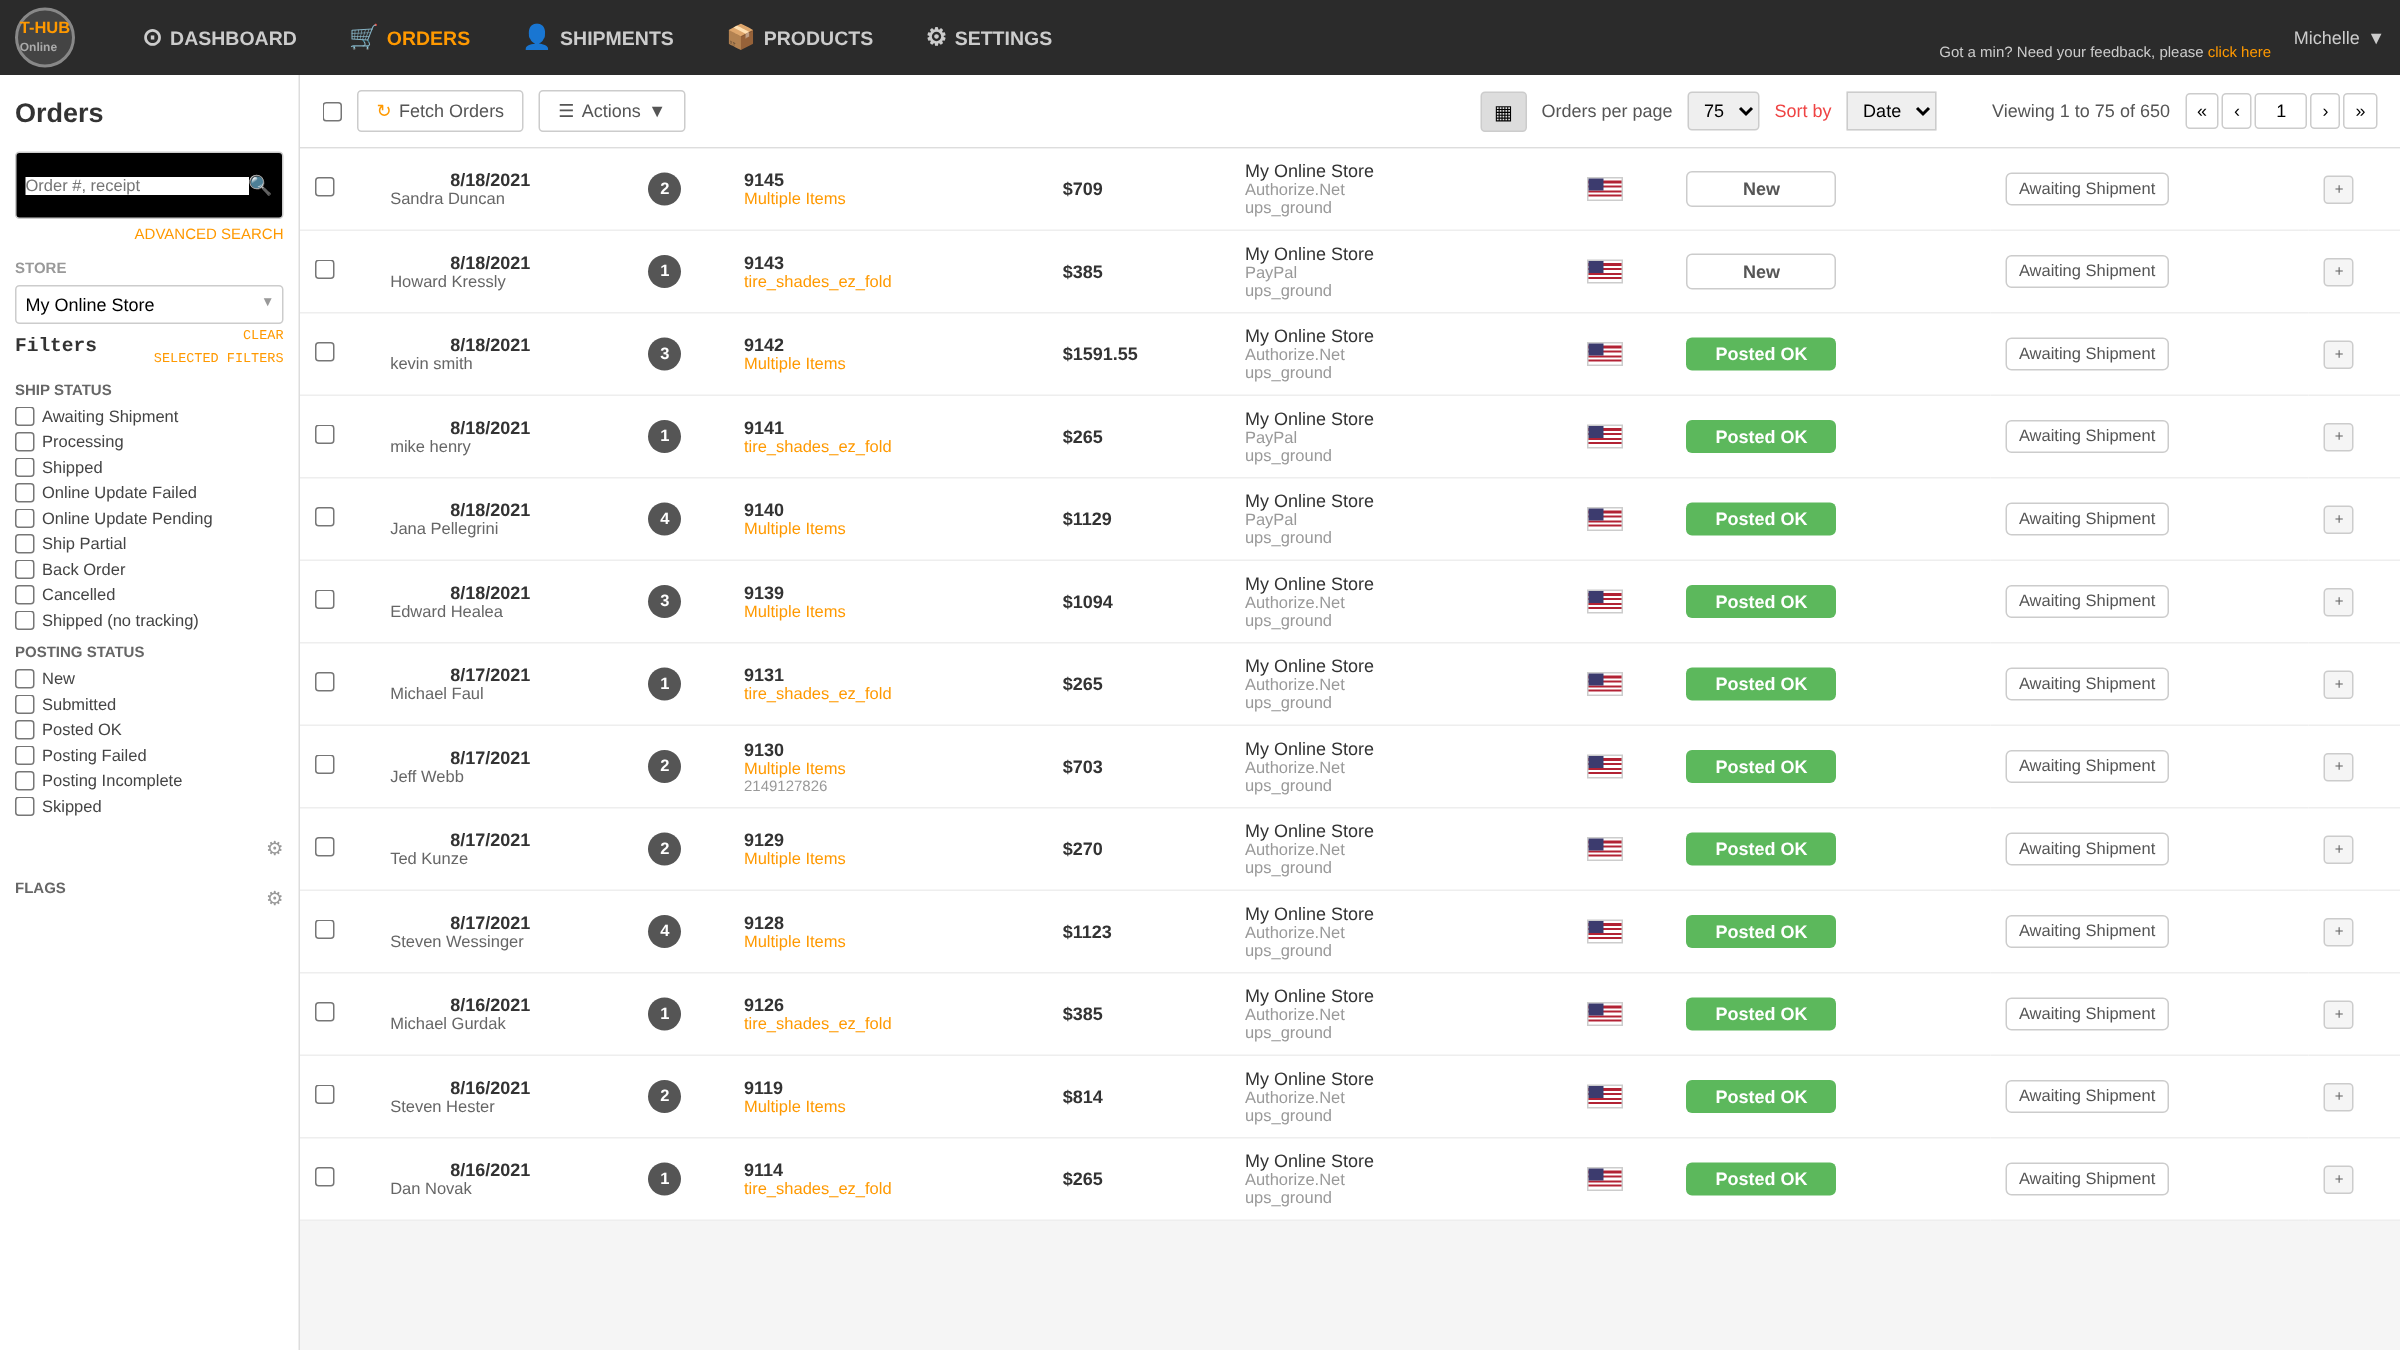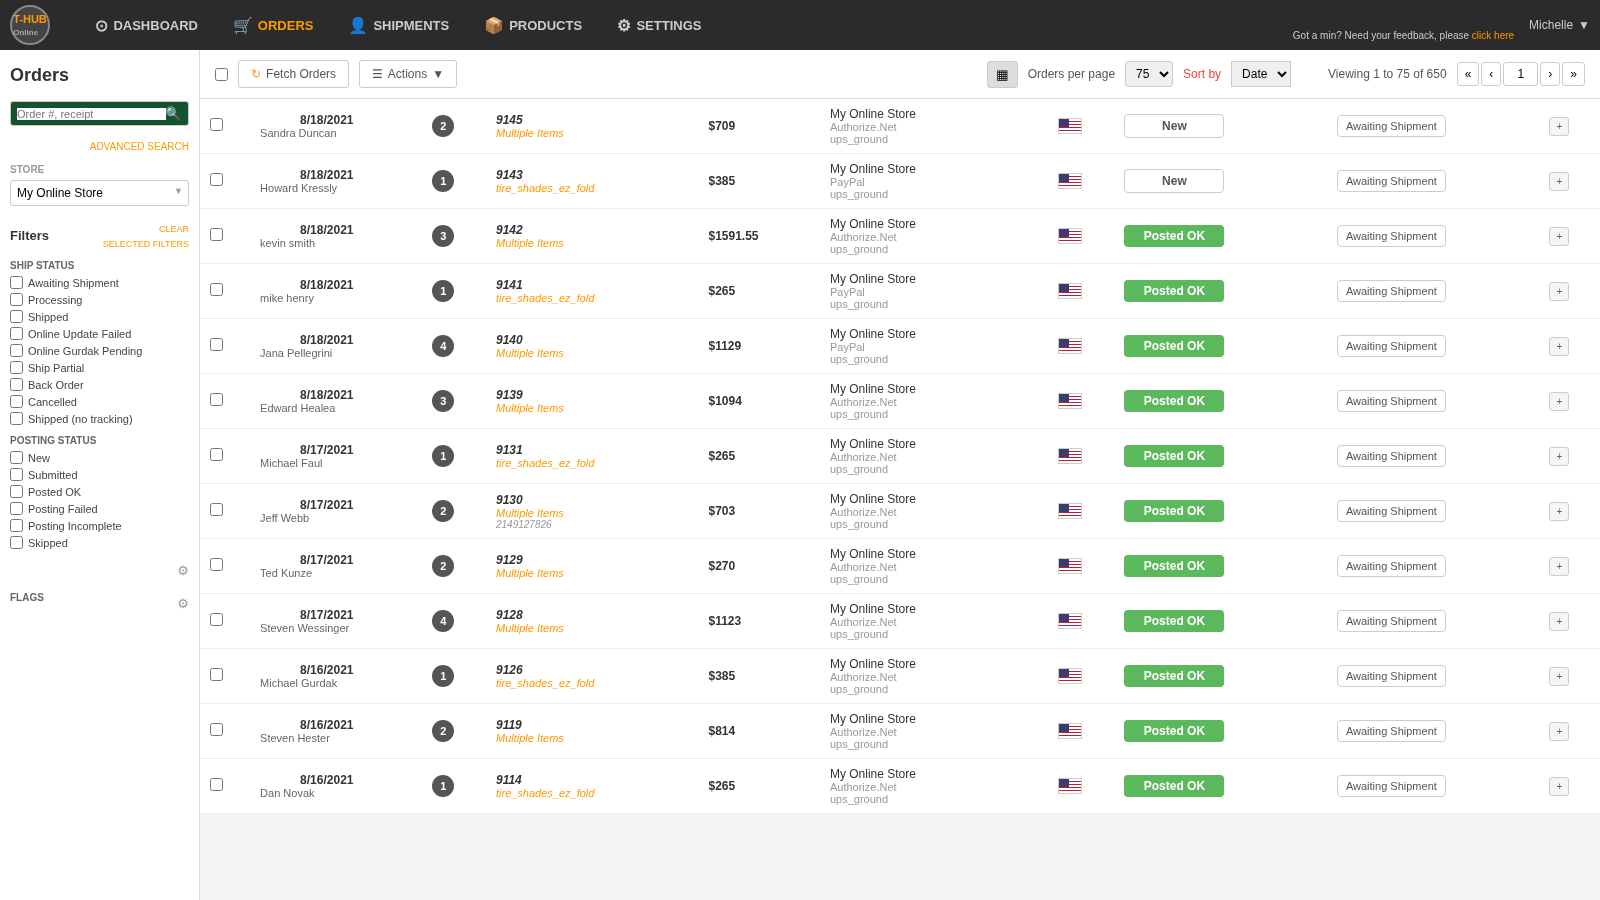--- a/index.html
+++ b/index.html
@@ -59,22 +59,22 @@
       border-right: 1px solid #ddd;
       padding: 15px 10px;
       overflow-y: auto;
     }
     .page-title {
       font-size: 18px; font-weight: bold; color: #333; margin-bottom: 15px;
     }
     .search-box {
       display: flex; align-items: center;
       border: 1px solid #ccc; border-radius: 3px;
-      padding: 4px 6px; margin-bottom: 15px;
-      background: #14532d;
+      padding: 14px 6px; margin-bottom: 5px;
+      background: #000000;
     }
     .search-box input {
       border: none; outline: none; flex: 1; font-size: 11px; color: #999;
     }
     .search-box .search-icon { color: #999; font-size: 13px; }
     .advanced-search {
       text-align: right; color: #f90; font-size: 10px; margin-bottom: 12px; cursor: pointer;
     }
     .sidebar-section-label {
       font-size: 10px; font-weight: bold; color: #999; text-transform: uppercase;
@@ -85,21 +85,21 @@
       border-radius: 3px; font-size: 12px; background: #fff;
       appearance: none; cursor: pointer;
     }
     .store-select-wrap { position: relative; }
     .store-select-wrap::after {
       content: '▼'; position: absolute; right: 6px; top: 6px;
       font-size: 9px; color: #999; pointer-events: none;
     }
     .filters-header {
       display: flex; justify-content: space-between; align-items: center;
-      margin-top: 15px; margin-bottom: 5px;
+      margin-bottom: 5px; font-family: Liberation Mono, monospace;
     }
     .filters-label { font-size: 13px; font-weight: bold; color: #333; }
     .clear-filters { font-size: 9px; color: #f90; cursor: pointer; text-align: right; line-height: 1.3; }
 
     .filter-section { margin-top: 10px; }
     .filter-section-title {
       font-size: 10px; font-weight: bold; color: #666; text-transform: uppercase;
       margin-bottom: 5px;
     }
     .filter-item {
@@ -193,21 +193,21 @@
     .td-date .date-main { font-weight: bold; color: #333; padding-left: 40px; }
     .td-date .date-name { color: #666; font-size: 11px; }
     .td-count {
       width: 40px;
     }
     .count-badge {
       background: #555; color: #fff; border-radius: 50%;
       width: 22px; height: 22px; display: flex; align-items: center;
       justify-content: center; font-size: 11px; font-weight: bold;
     }
-    .td-order { width: 140px; font-style: italic; }
+    .td-order { width: 140px; }
     .td-order .order-num { font-weight: bold; color: #333; }
     .td-order .order-items { color: #f90; font-size: 11px; }
     .td-order .order-ref { color: #999; font-size: 10px; }
     .td-amount { width: 80px; font-weight: bold; }
     .td-store { width: 150px; }
     .td-store .store-name { color: #333; }
     .td-store .store-method { color: #999; font-size: 11px; }
     .td-flag { width: 40px; }
     .us-flag {
       width: 24px; height: 16px;
@@ -341,21 +341,21 @@
       <label class="filter-item">
           <input type="checkbox" style=""> 
           <span>Shipped</span>
         </label>
       <label class="filter-item">
           <input type="checkbox" style=""> 
           <span>Online Update Failed</span>
         </label>
       <label class="filter-item">
           <input type="checkbox" style=""> 
-          <span>Online Gurdak Pending</span>
+          <span>Online Update Pending</span>
         </label>
       <label class="filter-item">
           <input type="checkbox" style=""> 
           <span>Ship Partial</span>
         </label>
       <label class="filter-item">
           <input type="checkbox" style=""> 
           <span>Back Order</span>
         </label>
       <label class="filter-item">

